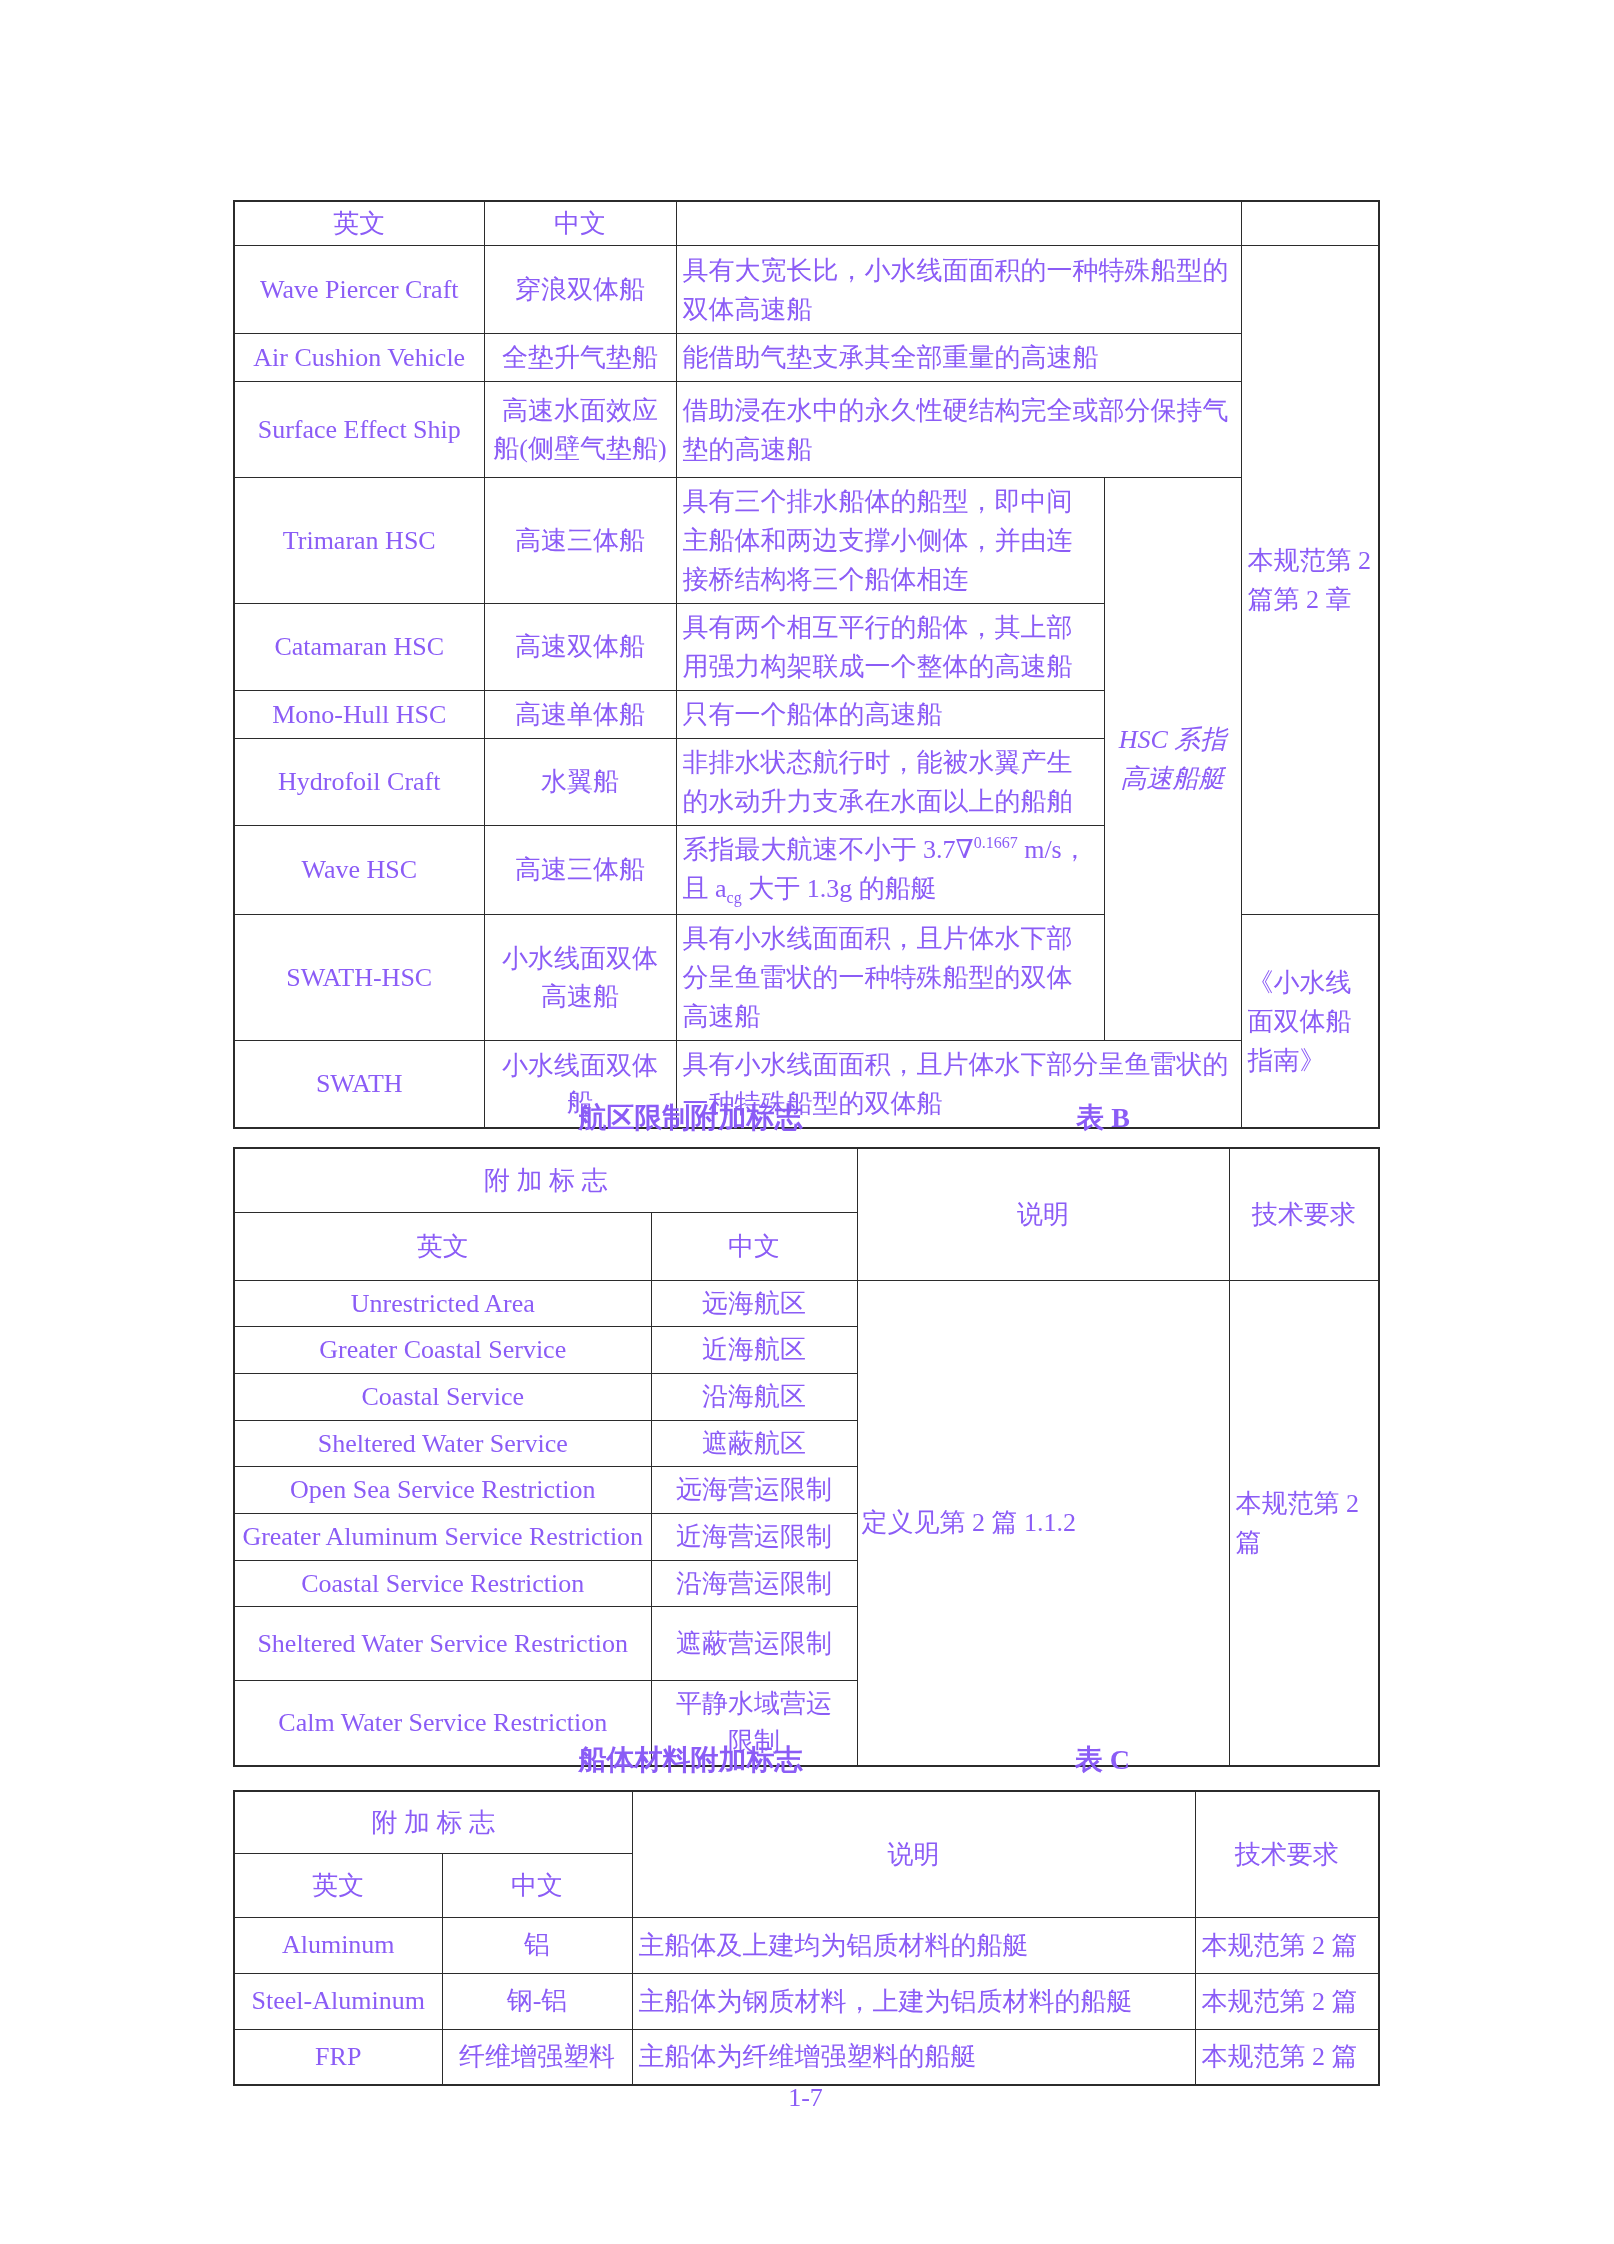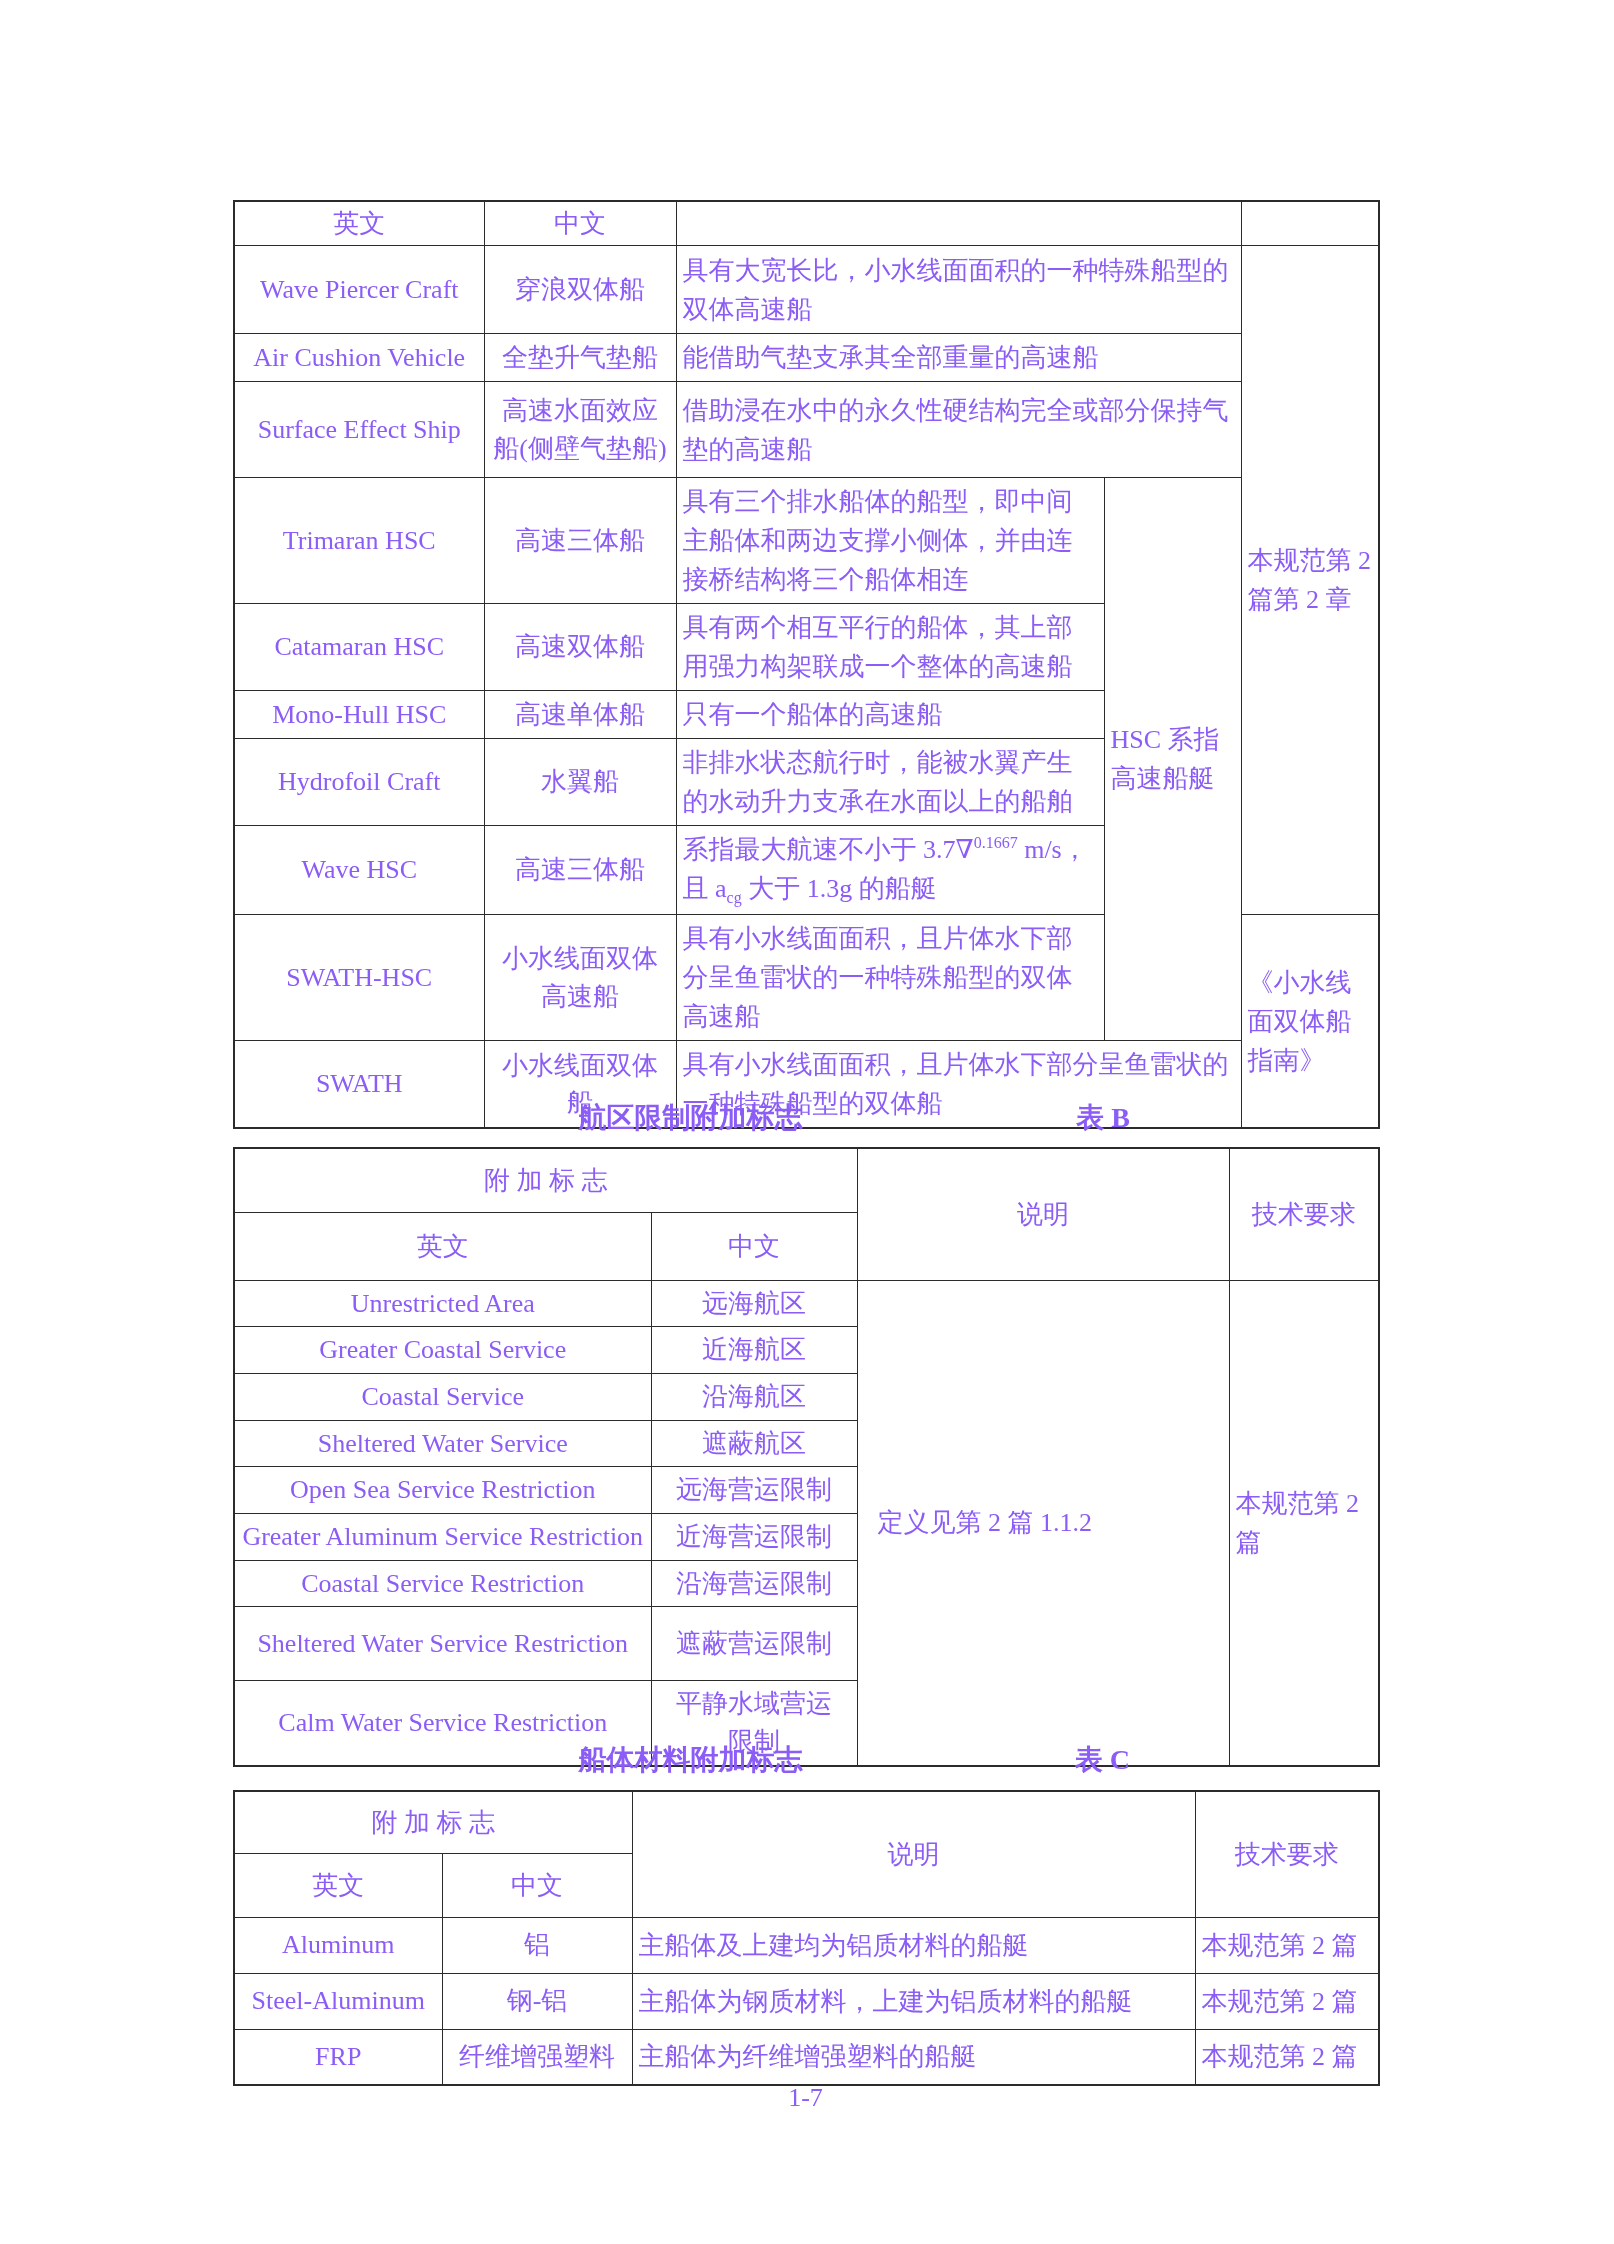--- a/index.html
+++ b/index.html
@@ -20,21 +20,21 @@
     border:1.5px solid #2b2b2b;
     font-size:26px;
     vertical-align:middle;
     overflow:hidden;
     padding:4px 6px;
   }
   .tbl{border:2px solid #2b2b2b;}
   .c-en{text-align:center;font-size:25px;padding:4px 6px;line-height:1.45;}
   .c-cn{text-align:center;line-height:1.45;}
   .c-desc{text-align:left;padding:6px 8px 6px 14px;line-height:1.5;}
-  .c-note{text-align:left;padding:6px 6px 6px 14px;line-height:1.5;}
+  .c-note{text-align:center;padding:6px 6px 6px 14px;line-height:1.5;font-style:italic;}
   .c-req{text-align:left;padding:6px 2px 6px 10px;line-height:1.5;}
   .c-hdr{text-align:center;}
   .tbl-b .c-cn{padding:4px 24px;}
   .caption{
     position:absolute;left:233px;width:915px;
     font-size:28px;font-weight:bold;
     text-align:center;line-height:40px;
   }
   .caption .label{
     position:absolute;right:18px;top:0;
@@ -140,21 +140,21 @@
       <td class="c-hdr" rowspan="2">说明</td>
       <td class="c-hdr" rowspan="2">技术要求</td>
     </tr>
     <tr style="height:68px">
       <td class="c-hdr">英文</td>
       <td class="c-hdr">中文</td>
     </tr>
     <tr style="height:37px">
       <td class="c-en">Unrestricted Area</td>
       <td class="c-cn">远海航区</td>
-      <td class="c-desc" rowspan="9" style="padding-left:20px">定义见第 2 篇 1.1.2</td>
+      <td class="c-desc" rowspan="9" style="padding-left:4px">定义见第 2 篇 1.1.2</td>
       <td class="c-req" rowspan="9">本规范第 2 篇</td>
     </tr>
     <tr style="height:37px">
       <td class="c-en">Greater Coastal Service</td>
       <td class="c-cn">近海航区</td>
     </tr>
     <tr style="height:37px">
       <td class="c-en">Coastal Service</td>
       <td class="c-cn">沿海航区</td>
     </tr>

